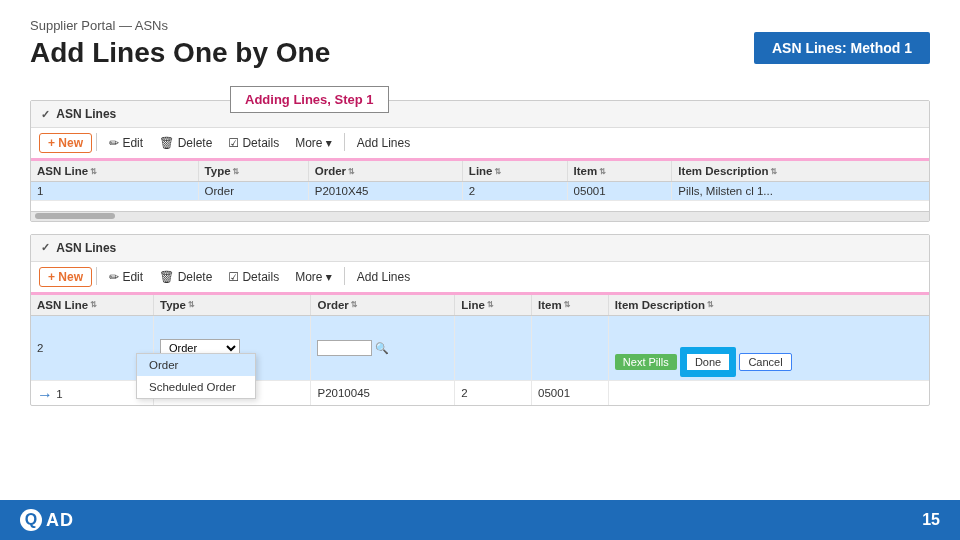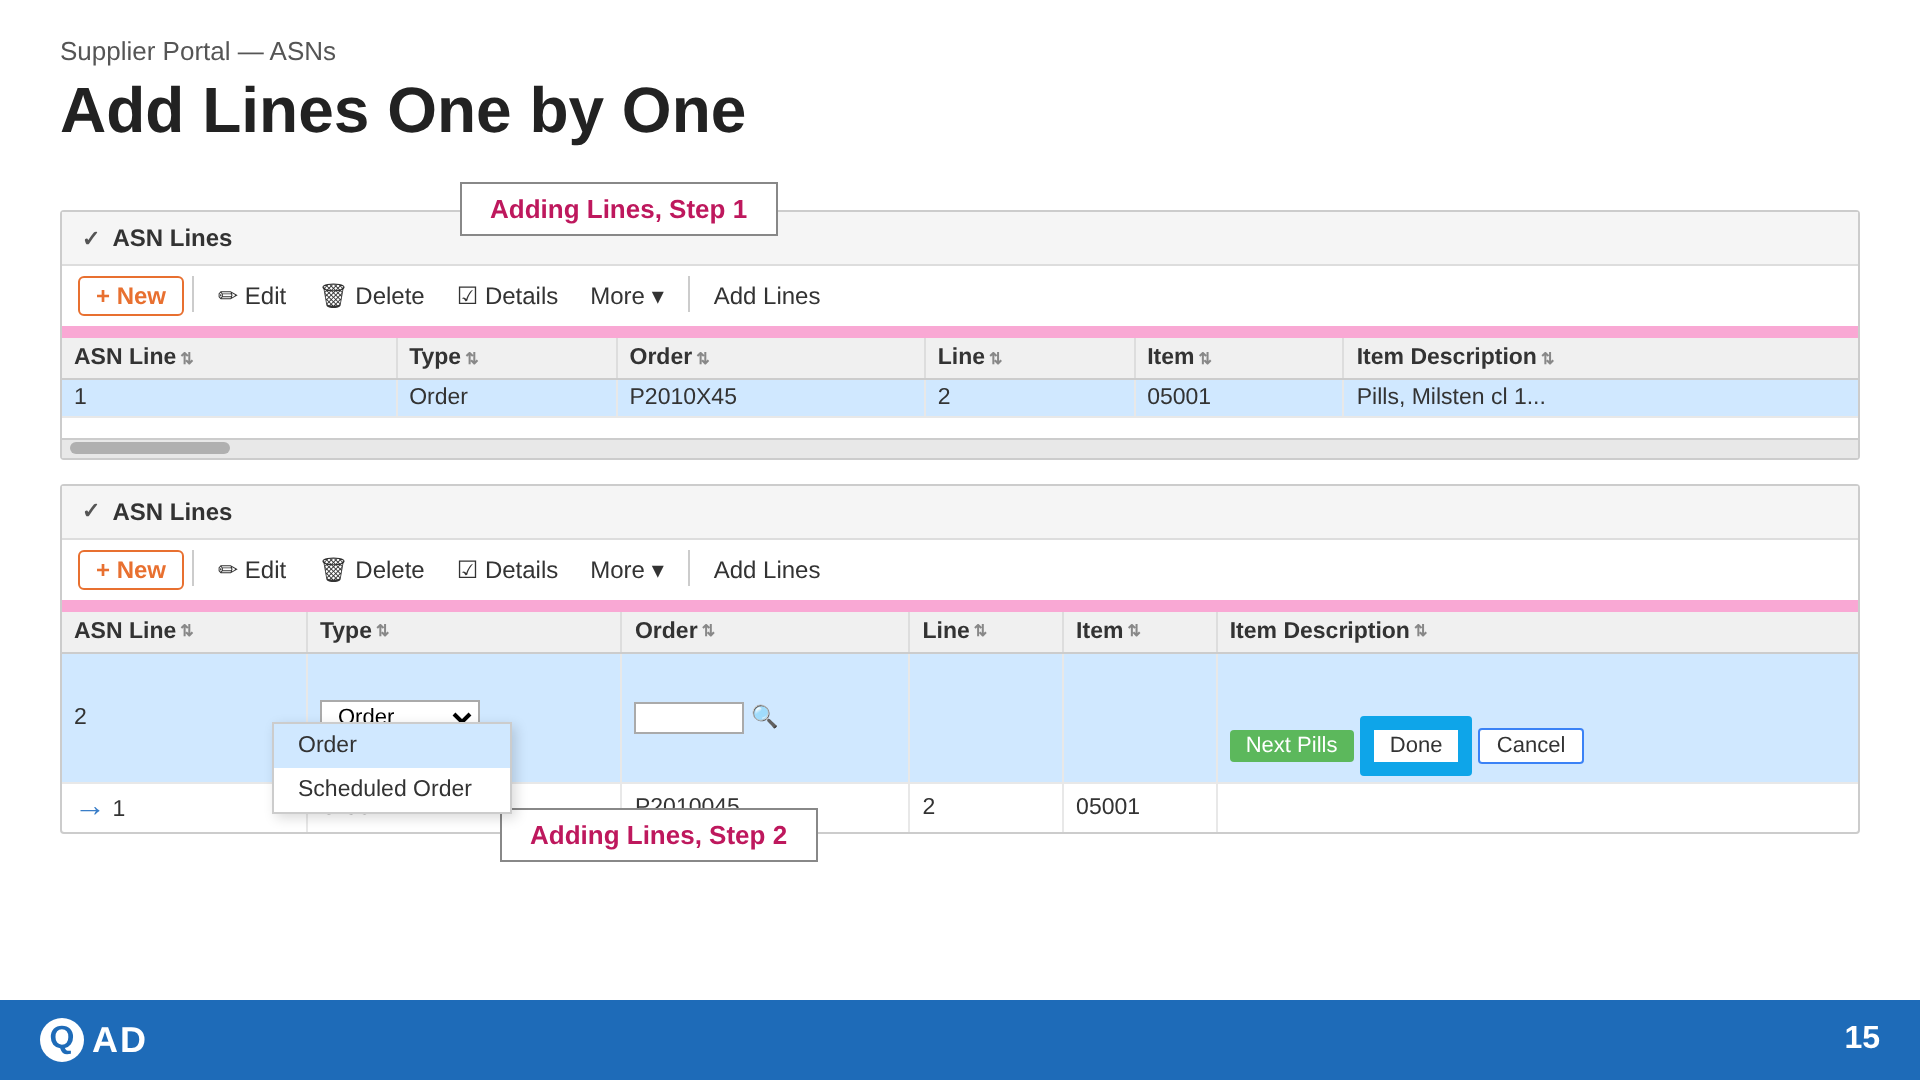--- a/index.html
+++ b/index.html
@@ -20,21 +20,21 @@
       justify-content: space-between;
       align-items: center;
       padding: 18px 30px 5px 30px;
     }
     .subtitle {
       font-size: 13px;
       color: #555;
       margin-bottom: 4px;
     }
     .page-title {
-      font-size: 32px;
+      font-size: 28px;
       font-weight: bold;
       color: #222;
     }
     .method-badge {
       background: #1e6bb8;
       color: #fff;
       font-size: 14px;
       font-weight: bold;
       padding: 8px 18px;
       border-radius: 2px;
@@ -72,21 +72,21 @@
     .chevron {
       font-size: 11px;
       color: #555;
     }
 
     
     .toolbar {
       display: flex;
       align-items: flex-start;
       padding: 5px 8px;
-      border-bottom: 6px solid #f9a8d4;
+      border-bottom: 3px solid #f9a8d4;
       gap: 0;
       background: #fff;
     }
     .toolbar-btn {
       display: flex;
       align-items: center;
       gap: 3px;
       padding: 3px 8px;
       font-size: 12px;
       color: #333;
@@ -299,20 +299,21 @@
     }
   </style>
 </head>
 <body>
 
 <div class="header">
   <div>
     <div class="subtitle">Supplier Portal — ASNs</div>
     <div class="page-title">Add Lines One by One</div>
   </div>
+  <div class="method-badge">ASN Lines: Method 1</div>
 </div>
 
 <div class="content-area">
 
   <div class="panel-wrapper">
     <div class="step-label step1-label">Adding Lines, Step 1</div>
     <div class="panel">
       <div class="panel-header">
         <span class="chevron">✓</span>
         <span>ASN Lines</span>
@@ -421,21 +422,20 @@
             <td></td>
           </tr>
         </tbody>
       </table>
 
       <div class="dropdown-menu" style="position:absolute; top:118px; left:105px;">
         <div class="dropdown-menu-item selected">Order</div>
         <div class="dropdown-menu-item">Scheduled Order</div>
       </div>
     </div>
-    <div class="step-label step2-label" style="position:absolute; bottom:-14px; left:220px;">Adding Lines, Step 2</div>
   </div>
 
 </div>
 
 <div class="footer">
   <div class="footer-logo">
     <div class="logo-q">Q</div>
     <div class="logo-text">AD</div>
   </div>
   <div class="page-number">15</div>

